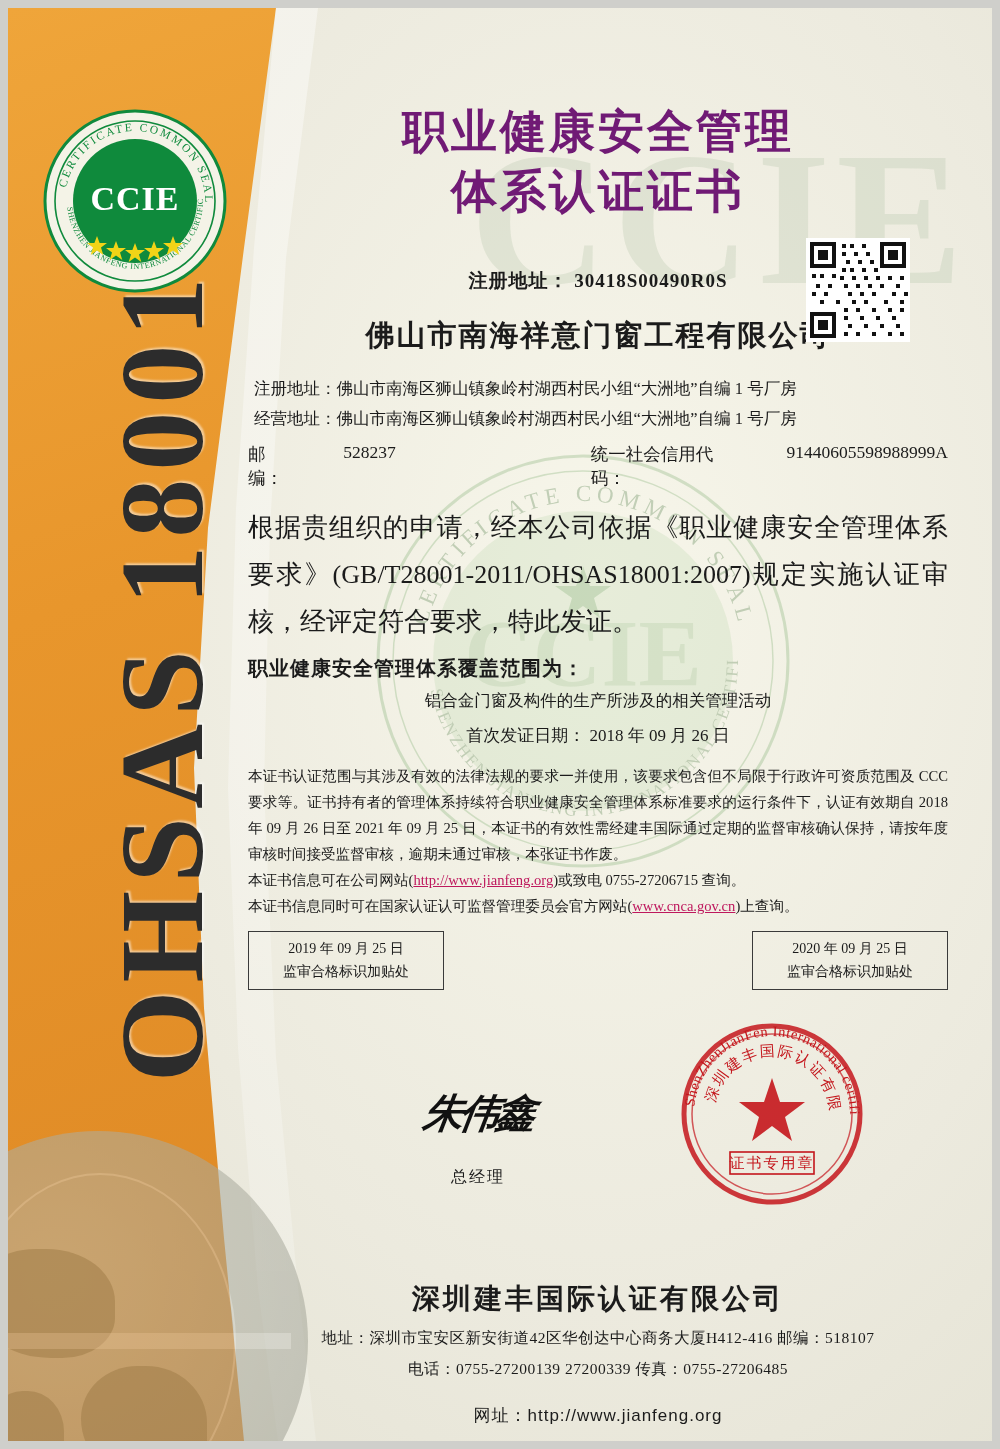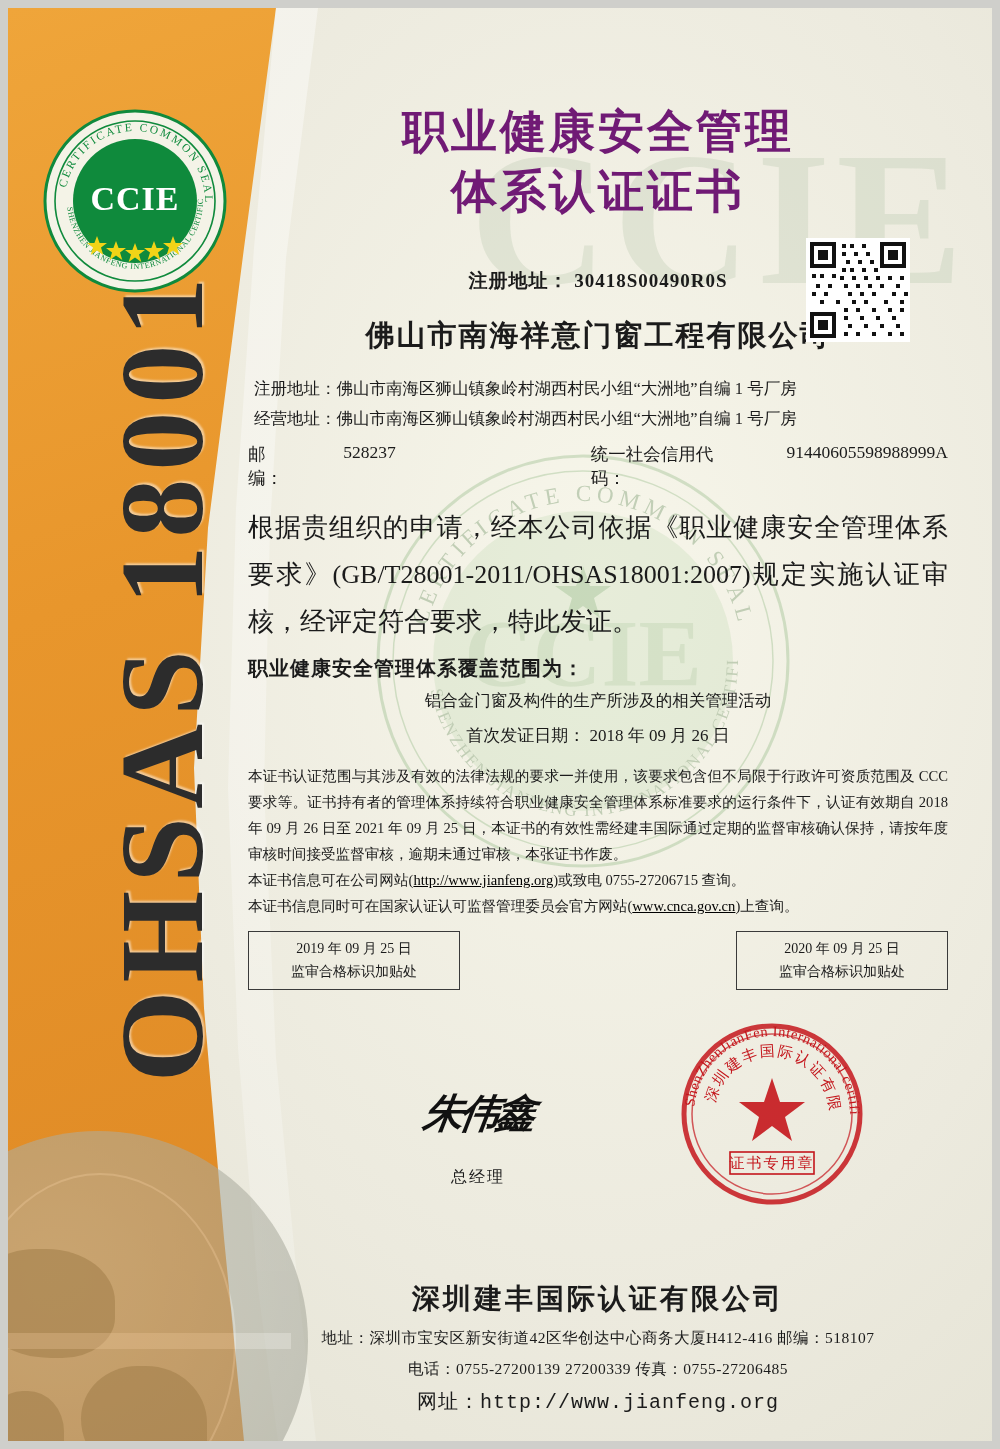--- a/index.html
+++ b/index.html
@@ -209,36 +209,36 @@
     font-size: 17px;
   }
   .fine-print {
     margin-top: 16px;
     font-family: Liberation Serif, serif;
     font-size: 14.6px;
     line-height: 26px;
     text-align: justify;
   }
   .fine-print a {
-    color: #000000;
+    color: #be185d;
     text-decoration: underline;
   }
   .stamp-boxes {
     margin-top: 12px;
     display: flex;
     justify-content: space-between;
   }
   .stamp-box {
     width: 178px;
     border: 1px solid #3a3a3a;
     text-align: center;
     font-family: "Liberation Serif", serif;
     font-size: 14px;
     line-height: 23px;
-    padding: 5px 16px 6px;
+    padding: 5px 8px 6px;
   }
   
   .sign-area {
     position: relative;
     height: 190px;
     margin-top: 96px;
   }
   .signature {
     position: absolute;
     left: 120px; top: 0;
@@ -276,23 +276,23 @@
     font-size: 28px;
     letter-spacing: 3px;
   }
   .footer-line {
     margin-top: 10px;
     font-family: "Liberation Serif", serif;
     font-size: 15.5px;
     letter-spacing: .5px;
   }
   .footer-web {
-    margin-top: 8px;
-    font-family: Liberation Mono, monospace;
-    font-size: 20px;
+    margin-top: 24px;
+    font-family: Liberation Sans, sans-serif;
+    font-size: 17px;
     letter-spacing: 1px;
   }
 </style>
 </head>
 <body>
 
 <div class="page">
 
   <div class="paper">
     <div class="paper-inner"></div>

